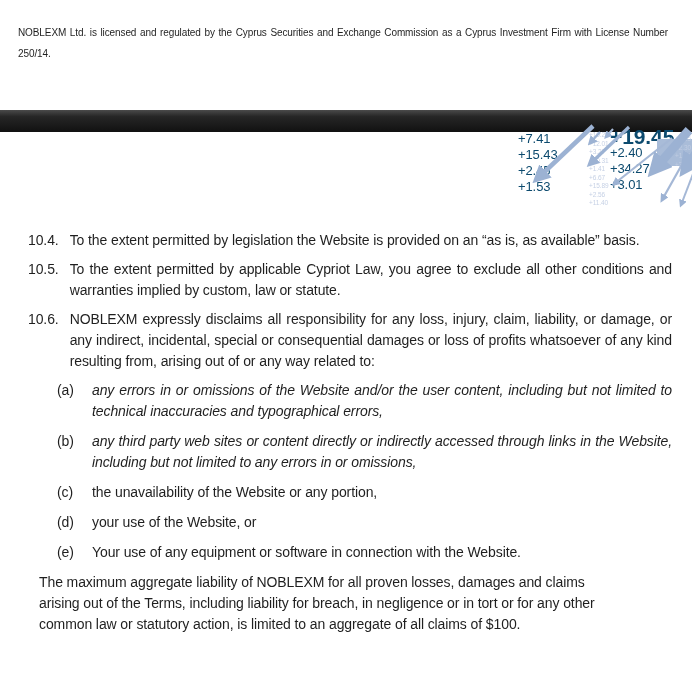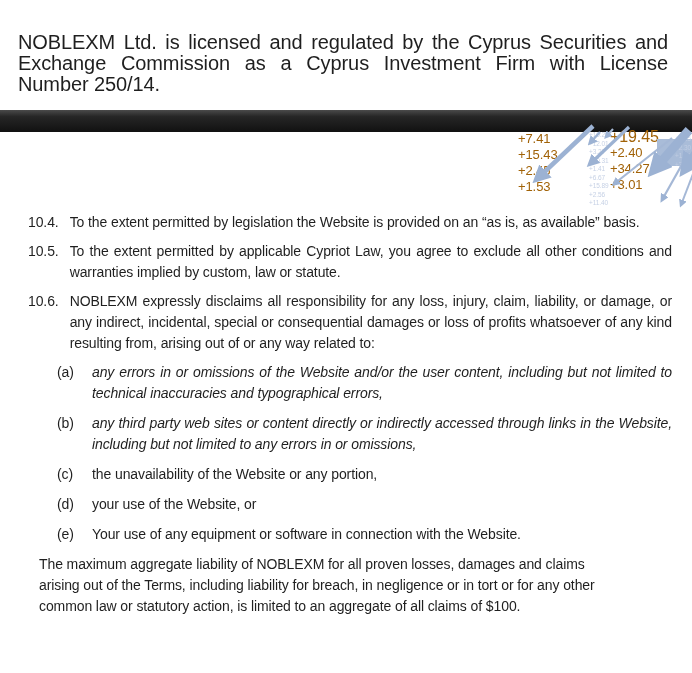--- a/index.html
+++ b/index.html
@@ -13,21 +13,21 @@
     color: #1f1f1f;
     letter-spacing: -0.1px;
   }
 
   
   .license-para {
     position: absolute;
     top: 12px;
     left: 18px;
     width: 650px;
-    font-size: 20px;
+    font-size: 10px;
     line-height: 21px;
     text-align: justify;
   }
 
   
   .divider-bar {
     position: absolute;
     top: 110px;
     left: 0;
     width: 692px;
@@ -39,49 +39,49 @@
   .ticker-decor {
     position: absolute;
     left: 515px;
     top: 132px;
     width: 177px;
     height: 84px;
     pointer-events: none;
   }
   .ticker-decor .col {
     position: absolute;
-    color: #a16207;
+    color: #0c4a6e;
     font-size: 13px;
     line-height: 16px;
     white-space: nowrap;
   }
   .ticker-decor .col.tiny {
     color: #c6d1e5;
     font-size: 6.5px;
     line-height: 8.5px;
   }
   .col1 { left: 3px;  top: -1px; }
   .col2 { left: 74px; top: -1px; }
   .col3 { left: 95px; top: -3px; }
-  .col3 .big { font-size: 16px; }
+  .col3 .big { font-size: 21px; font-weight: bold; }
   .col4 { left: 160px; top: 3px; opacity: 0.8; }
   .decor-square {
     position: absolute;
     left: 142px;
     top: 7px;
     width: 35px;
     height: 27px;
     background: #a9bcd8;
   }
   .arrows-svg { position: absolute; left: 0; top: 0; overflow: visible; }
 
   
   .content {
     position: absolute;
-    top: 212px;
+    top: 230px;
     left: 28px;
     width: 644px;
     font-size: 14px;
     line-height: 21px;
   }
   .clause { display: flex; margin-bottom: 8px; }
   .clause-num { flex: 0 0 30px; white-space: nowrap; }
   .clause-body { flex: 1; margin-left: 11px; }
   .clause-body.just { text-align: justify; }
   .clause-body.narrow { max-width: 556px; }

